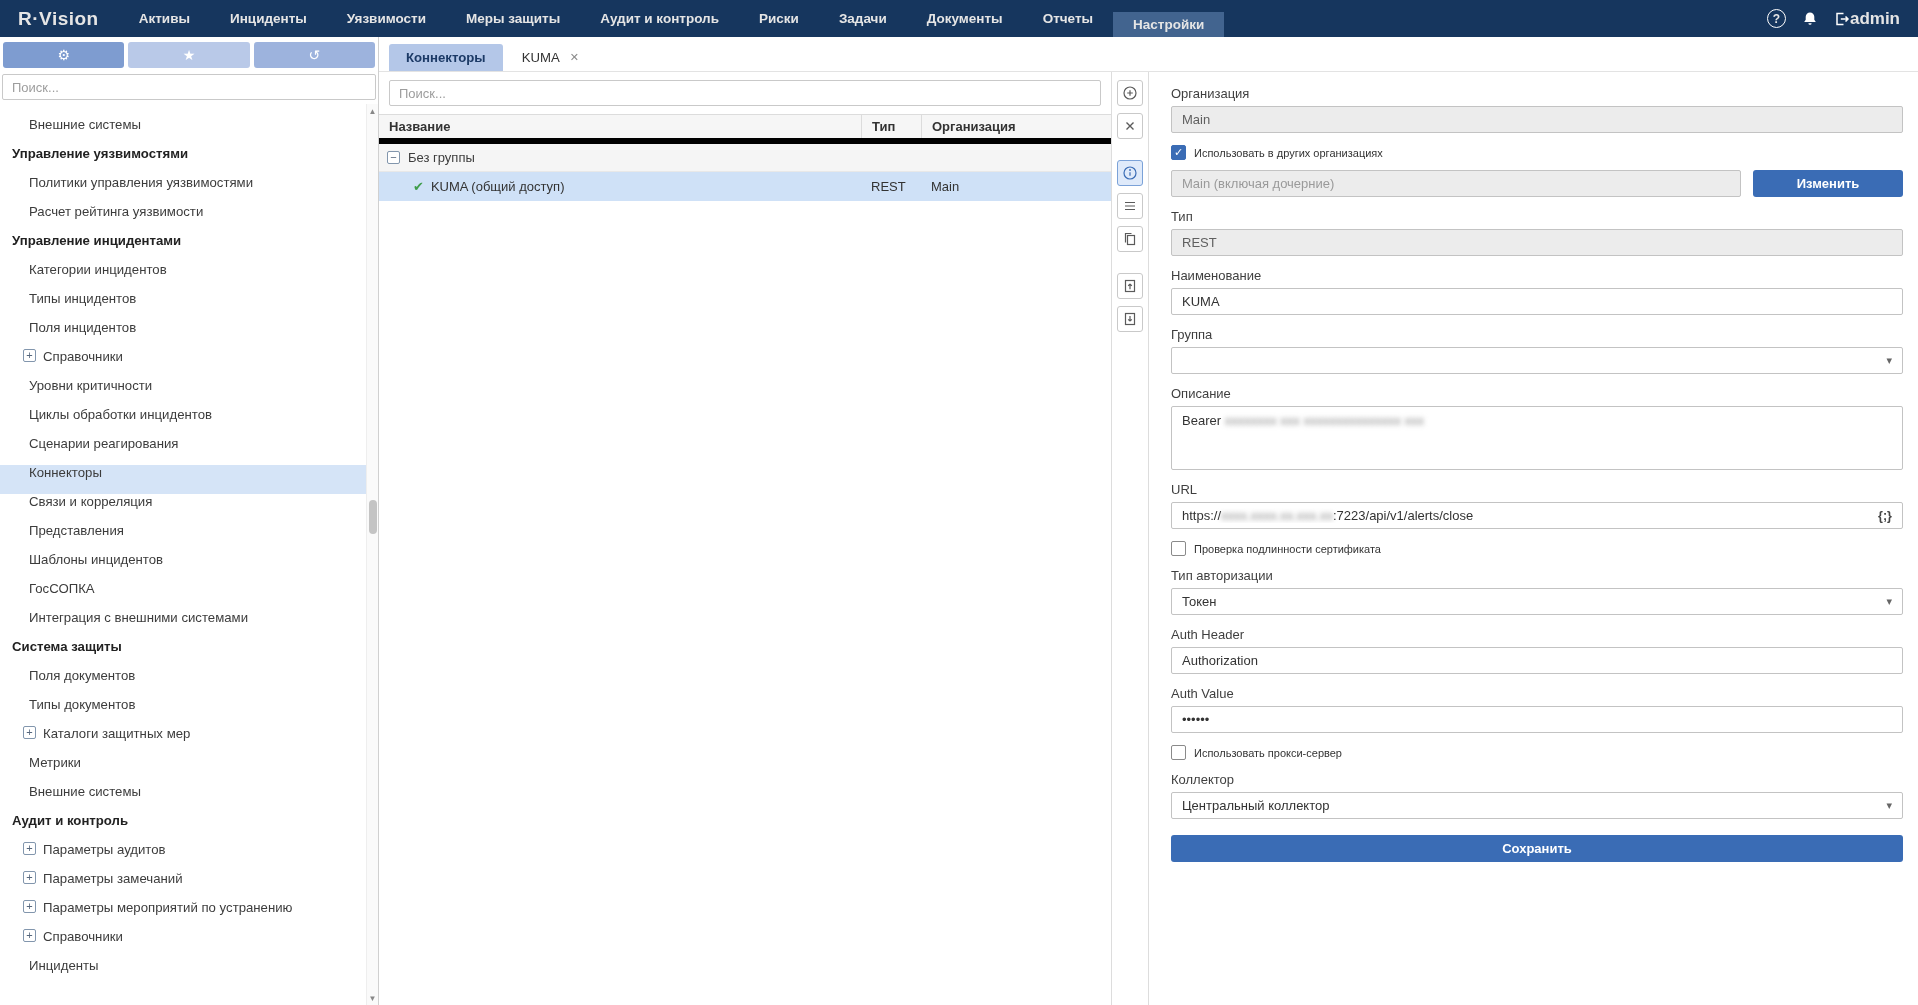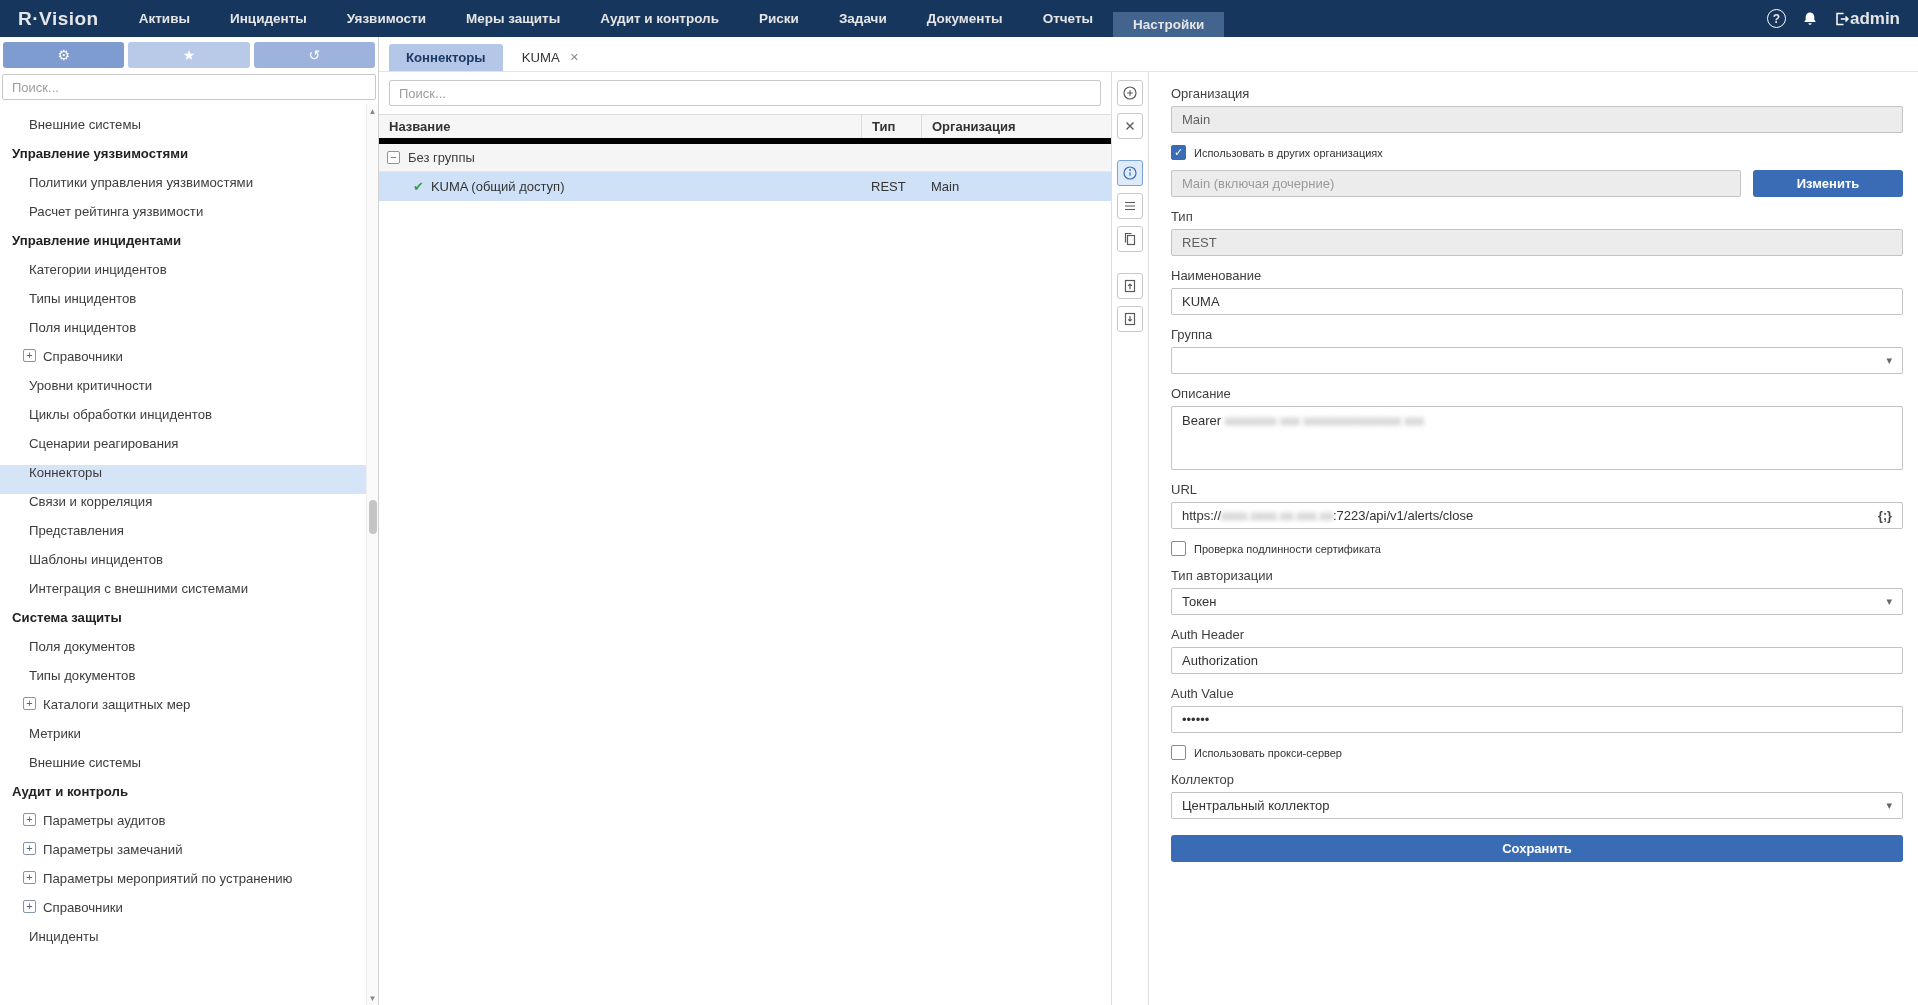--- a/index.html
+++ b/index.html
@@ -212,20 +212,23 @@
             <div class="tree-row item">
               <span>Связи и корреляция</span>
             </div>
             <div class="tree-row item">
               <span>Представления</span>
             </div>
             <div class="tree-row item">
               <span>Шаблоны инцидентов</span>
             </div>
             <div class="tree-row item">
+              <span>ГосСОПКА</span>
+            </div>
+            <div class="tree-row item">
               <span>Интеграция с внешними системами</span>
             </div>
             <div class="tree-row section">
               <span>Система защиты</span>
             </div>
             <div class="tree-row item">
               <span>Поля документов</span>
             </div>
             <div class="tree-row item">
               <span>Типы документов</span>

